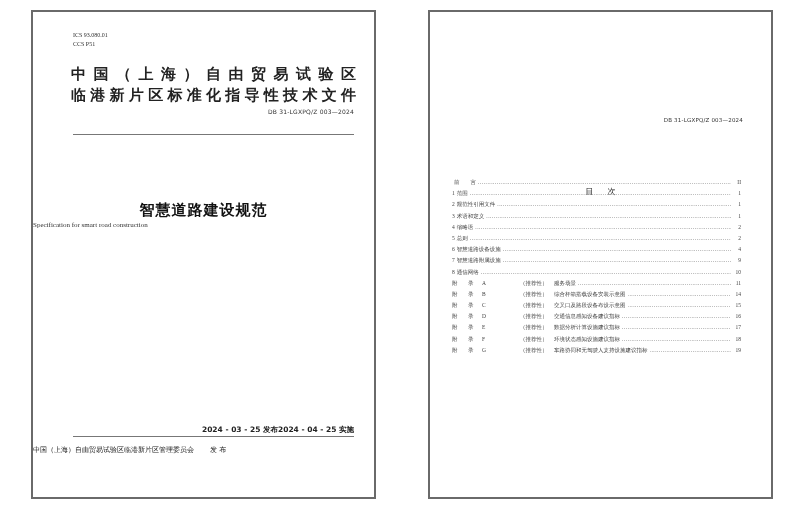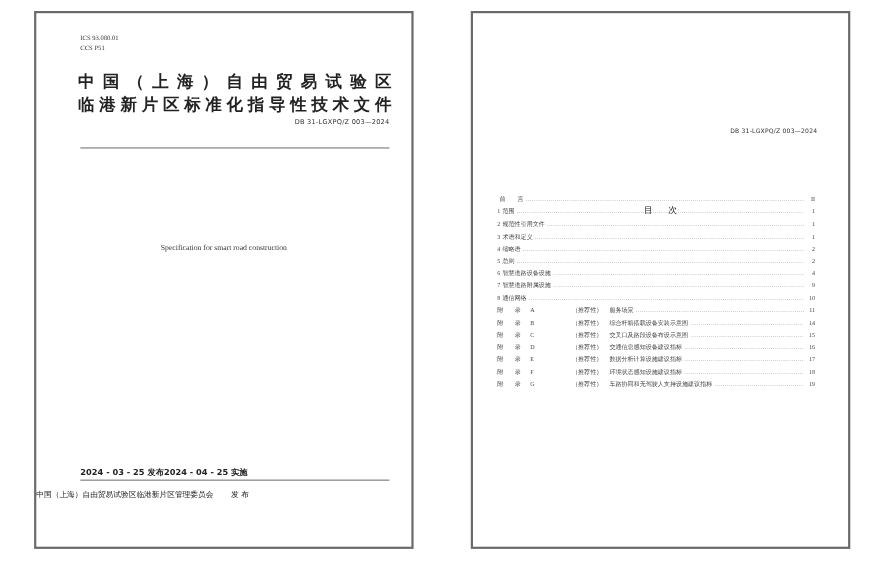--- a/index.html
+++ b/index.html
@@ -14,22 +14,22 @@
     #page-cover { left: 31px; }
     #page-toc { left: 428px; }
 
     
     .codes { position: absolute; left: 40px; top: 19px; font-family: "Liberation Serif", serif; font-size: 6px; line-height: 9px; color: #333; }
     .org-title { position: absolute; left: 38px; top: 52px; width: 285px; font-size: 15px; font-weight: bold; color: #222; letter-spacing: 0; }
     .org-title .line { display: flex; justify-content: space-between; height: 21px; line-height: 21px; }
     .docnum { position: absolute; right: 20px; top: 96px; font-size: 6px; color: #333; letter-spacing: 0.2px; }
     .rule-top { position: absolute; left: 40px; right: 20px; top: 122px; border-top: 1px solid #777; }
     .main-title { position: absolute; left: 0; right: 0; top: 189px; text-align: center; font-size: 15px; font-weight: bold; letter-spacing: 1px; color: #111; }
-    .sub-title { position: absolute; left: 0; right: 0; top: 209px; text-align: center; font-family: "Liberation Serif", serif; font-size: 7px; color: #333; }
-    .date-row { position: absolute; left: 40px; right: 20px; top: 413px; display: flex; justify-content: flex-start; font-size: 7.5px; font-weight: bold; color: #222; padding-bottom: 1px; border-bottom: 1px solid #777; }
+    .sub-title { position: absolute; left: 0; right: 0; top: 209px; font-family: "Liberation Serif", serif; font-size: 7px; color: #333; }
+    .date-row { position: absolute; left: 40px; right: 20px; top: 413px; display: flex; justify-content: flex-end; font-size: 7.5px; font-weight: bold; color: #222; padding-bottom: 1px; border-bottom: 1px solid #777; }
     .publisher { position: absolute; left: 0; right: 0; top: 433px; font-size: 7px; color: #222; }
     .publisher .spacer { display: inline-block; width: 16px; }
 
     
     .toc-docnum { position: absolute; right: 28px; top: 105px; font-size: 5.5px; color: #333; letter-spacing: 0.2px; }
     .toc-heading { position: absolute; left: 0; right: 0; top: 138px; text-align: center; font-size: 8px; color: #222; letter-spacing: 14px; padding-left: 14px; margin-top: 36px; }
     .toc-list { position: absolute; left: 22px; right: 30px; top: 165px; }
     .toc-row { display: flex; align-items: baseline; height: 11.2px; line-height: 11.2px; font-family: "Liberation Serif", serif; font-size: 5.5px; color: #444; white-space: nowrap; }
     .toc-row .num { margin-right: 2px; }
     .toc-row .dots { flex: 1; overflow: hidden; color: #777; margin: 0 2px; letter-spacing: 0.5px; }
@@ -80,20 +80,21 @@
       <span>技</span>
       <span>术</span>
       <span>文</span>
       <span>件</span>
     </div>
   </div>
 
   <div class="docnum">DB 31-LGXPQ/Z 003—2024</div>
   <div class="rule-top"></div>
 
+  <div class="main-title">智慧道路建设规范</div>
   <div class="sub-title">Specification for smart road construction</div>
 
   <div class="date-row">
     <span>2024 - 03 - 25 发布</span>
     <span>2024 - 04 - 25 实施</span>
   </div>
 
   <div class="publisher">
     <span>中国（上海）自由贸易试验区临港新片区管理委员会</span><span class="spacer"></span><span>发  布</span>
   </div>

